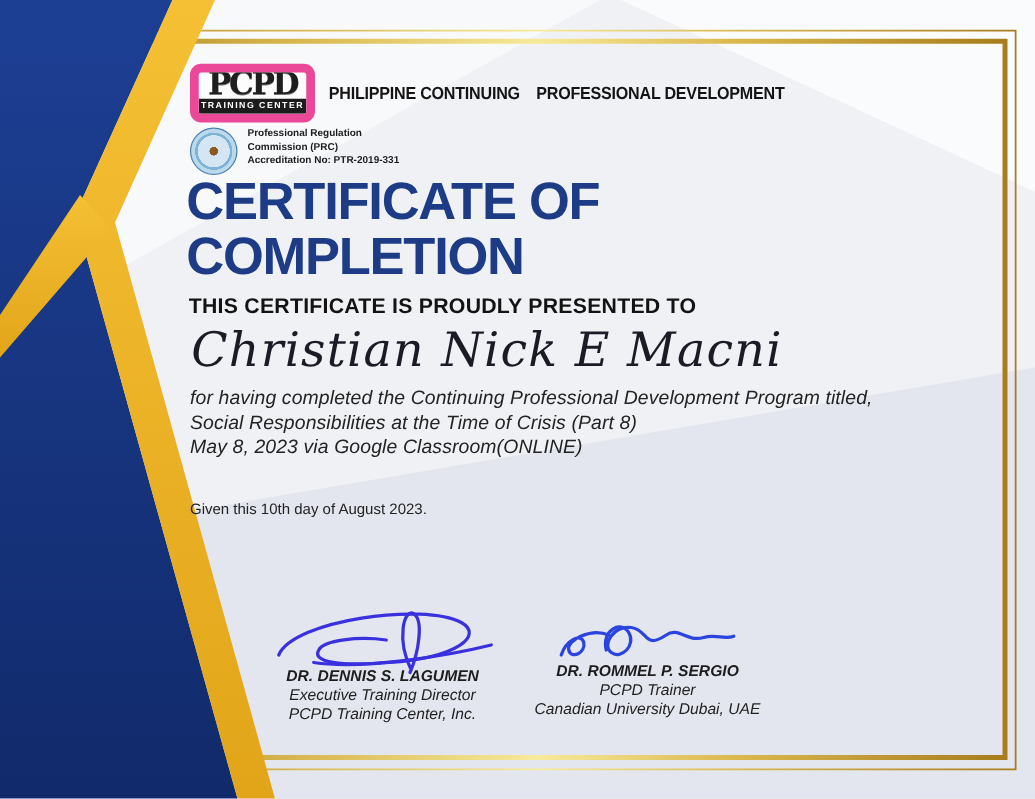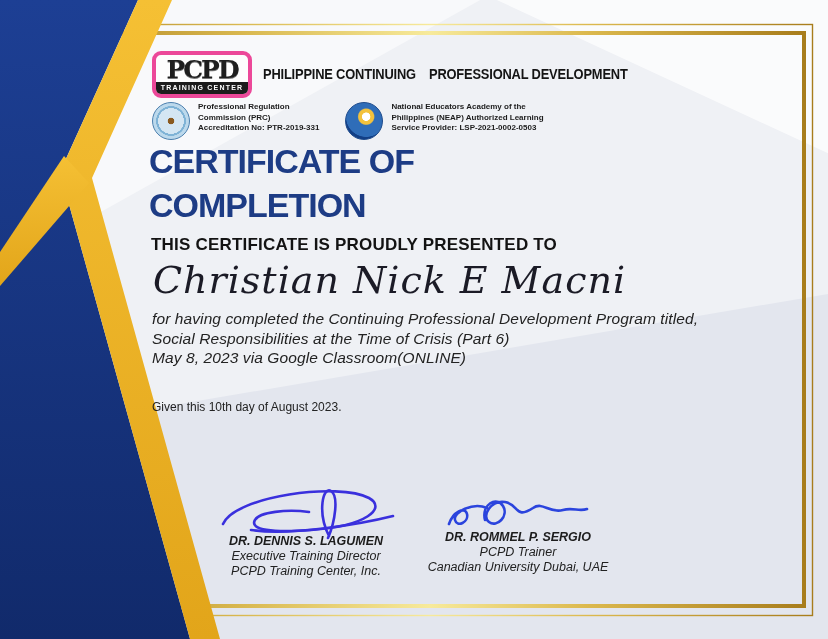--- a/index.html
+++ b/index.html
@@ -18,21 +18,21 @@
   .sheen-light2{ background:rgba(255,255,255,.7); clip-path:polygon(60% 0, 100% 0, 100% 24%); }
 
   
   .overlay{ position:absolute; inset:0; width:828px; height:639px; }
 
   
   .content{ position:absolute; inset:0; }
 
   .brand-row{ position:absolute; left:152px; top:51px; display:flex; align-items:center; gap:11px; }
   .pcpd-box{
-    width:100px; height:47px; border:4px solid #ec4899; border-radius:9px;
+    width:100px; height:47px; border:7px solid #ec4899; border-radius:9px;
     background:#fdfdfd; display:flex; flex-direction:column; align-items:center;
     justify-content:flex-end; overflow:hidden;
   }
   .pcpd-acronym{
     font-family:"DejaVu Serif","Liberation Serif",serif; font-weight:bold;
     font-size:25px; line-height:24px; color:#1e1e1e; letter-spacing:-2px;
     text-shadow:0 1px 0 #777;
   }
   .pcpd-banner{
     width:100%; background:#1c1c1c; color:#fff; font-size:7px; font-weight:bold;
@@ -53,21 +53,21 @@
     border:1px solid #4a7fae;
   }
   .seal-neap{
     background:radial-gradient(circle at 56% 38%, #ffffff 0 13%, #f3c23c 15% 25%,
                #2f6db8 29% 66%, #123f86 68% 100%);
     border:1px solid #1c4a8c;
   }
   .accred-text div{ font-size:8px; font-weight:bold; color:#1c1c1c; line-height:10.5px; }
 
   .cert-title{ position:absolute; left:149px; top:139px; color:#1d3c85;
-    font-weight:800; font-size:34px; line-height:44px; letter-spacing:-1px; }
+    font-weight:800; font-size:42px; line-height:44px; letter-spacing:-1px; }
 
   .presented{ position:absolute; left:151px; top:235px; font-size:17px; font-weight:bold;
     color:#131313; letter-spacing:.2px; }
 
   .recipient{ position:absolute; left:153px; top:258px;
     font-family:"DejaVu Serif","Liberation Serif",serif; font-style:italic;
     font-size:38px; color:#1b1b26; letter-spacing:1px; }
 
   .body-text{ position:absolute; left:152px; top:309px; font-size:15.5px; color:#232323;
     line-height:19.5px; letter-spacing:.1px;font-style:italic; }
@@ -135,42 +135,34 @@
 
     <div class="accred-row">
       <div class="accred-item">
         <div class="seal seal-prc"></div>
         <div class="accred-text">
           <div>Professional Regulation</div>
           <div>Commission (PRC)</div>
           <div>Accreditation No: PTR-2019-331</div>
         </div>
       </div>
-      <div class="accred-item">
-        <div class="seal seal-neap"></div>
-        <div class="accred-text">
-          <div>National Educators Academy of the</div>
-          <div>Philippines (NEAP) Authorized Learning</div>
-          <div>Service Provider: LSP-2021-0002-0503</div>
-        </div>
-      </div>
     </div>
 
     <div class="cert-title">
       <div>CERTIFICATE OF</div>
       <div>COMPLETION</div>
     </div>
 
     <div class="presented">THIS CERTIFICATE IS PROUDLY PRESENTED TO</div>
 
     <div class="recipient">Christian Nick E Macni</div>
 
     <div class="body-text">
       <div>for having completed the Continuing Professional Development Program titled,</div>
-      <div>Social Responsibilities at the Time of Crisis (Part 6)</div>
+      <div>Social Responsibilities at the Time of Crisis (Part 8)</div>
       <div>May 8, 2023 via Google Classroom(ONLINE)</div>
     </div>
 
     <div class="date-line">Given this 10th day of August 2023.</div>
 
     <div class="sig-block sig-block-right">
       <svg class="sig-scrawl" width="150" height="42" viewBox="0 0 150 42">
         <g fill="none" stroke="#2b44dd" stroke-width="2.6" stroke-linecap="round">
           <path d="M6,32 C10,20 22,14 24,22 C26,30 14,36 12,28 C10,20 30,10 44,16"></path>
           <path d="M42,28 C38,12 54,4 60,14 C66,24 54,36 46,30 C38,24 48,8 62,10 C76,12 72,28 90,16 C100,9 106,22 120,18 C130,15 136,20 144,17"></path>

